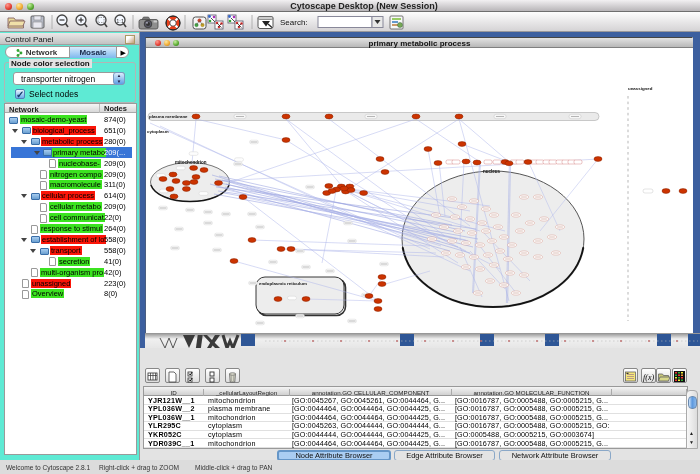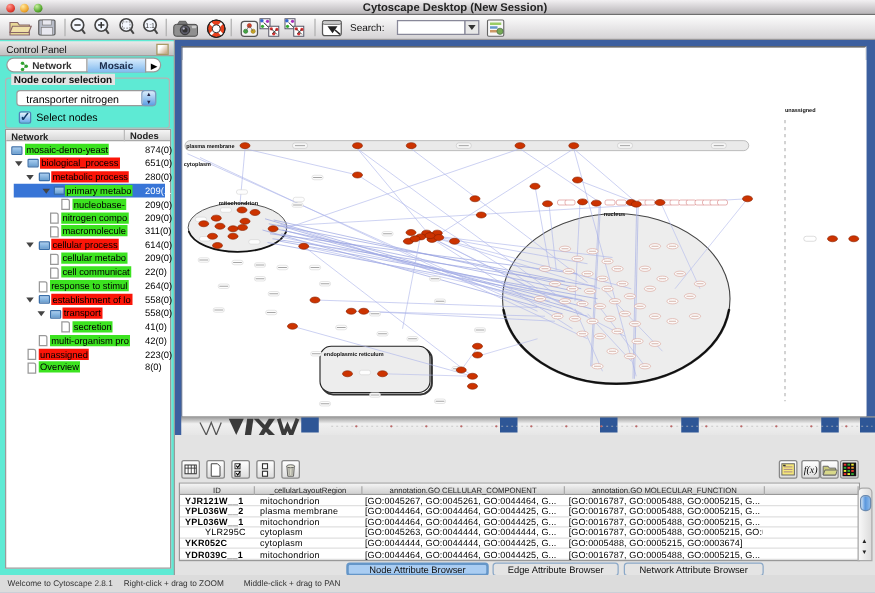--- a/index.html
+++ b/index.html
@@ -40,21 +40,21 @@
   background:linear-gradient(#e8f4fd,#6aaae9); border:1px solid #5580b8; border-radius:2px;
   color:#123a68; font-size:10px; line-height:9px; font-weight:bold; text-align:center;}
 #cb-label { position:absolute; left:24px; top:26px; font-size:8.5px; color:#000; }
 #treebox { left:4px; top:71px; width:133px; height:352px; background:#fff; border:1px solid #9a9a9a; }
 #tree-head { position:absolute; left:0; top:0; width:131px; height:9px;
   background:linear-gradient(#f5f5f5,#d8d8d8); border-bottom:1px solid #aaa; font-size:7.5px; font-weight:bold; color:#222;}
 #tree-head .c2 { position:absolute; left:94px; top:0px; border-left:1px solid #bbb; padding-left:4px; height:9px;}
 #tree-rows { position:absolute; left:0; top:10px; width:131px; }
 .trow { position:absolute; height:10.7px; width:131px; font-size:7.5px; white-space:nowrap; }
 .trow .lbl { position:absolute; top:0px; padding:0 1px; color:#000; line-height:10px; height:9px;}
-.trow .cnt { position:absolute; left:99px; top:0; color:#000; line-height:10px;margin-left:12px;}
+.trow .cnt { position:absolute; left:99px; top:0; color:#000; line-height:10px;}
 .g { background:#3ce320; }
 .r { background:#fb1508; }
 .tri { position:absolute; top:3px; width:0; height:0; border-left:3px solid transparent; border-right:3px solid transparent; border-top:4px solid #444; }
 .fold { position:absolute; top:1.5px; width:9px; height:7px; background:linear-gradient(#a8cdf0,#6a9fd0); border:1px solid #3a6ea8; border-radius:1px; }
 .file { position:absolute; top:0.5px; width:7px; height:9px; background:#fff; border:1px solid #999; border-radius:0 2px 0 0;}
 #desktop { left:140px; top:32px; width:560px; height:316px; background:#3c5f9f; }
 #netwin { position:absolute; left:5px; top:5px; width:548px; height:296px; background:#fff; border-top:1px solid #444; border-right:1.5px solid #e8e8e8; border-left:1px solid #4a5d80; }
 #net-title { position:absolute; left:0; top:0; width:547px; height:10px;
   background:linear-gradient(#e2e2e2,#b8b8b8); border-bottom:1px solid #808080; }
 #net-title .tl { position:absolute; top:2px; width:6px; height:6px; border-radius:50%; }
@@ -294,20 +294,26 @@
 <div class="trow" style="top:175.4px;">
             <div class="file" style="left:17px;"></div>
             <div class="lbl g" style="left:26px;">Overview</div>
             <div class="cnt" style="">8(0)</div>
           </div>
       </div>
     </div>
   </div>
   <div class="abs" id="desktop">
     <div id="netwin">
+      <div id="net-title">
+        <div class="tl" style="left:9px; background:radial-gradient(circle at 35% 30%,#ff9a90,#e33b30 60%,#a02015);"></div>
+        <div class="tl" style="left:18px; background:radial-gradient(circle at 35% 30%,#ffe9a0,#f0a830 60%,#b07010);"></div>
+        <div class="tl" style="left:27px; background:radial-gradient(circle at 35% 30%,#c8f0a0,#57a830 60%,#2a7010);"></div>
+        <span>primary metabolic process</span>
+      </div>
       <div id="canvas">
           <svg width="553" height="285" style="position:absolute;left:0;top:0">
 <rect x="2" y="64.5" width="451" height="8" rx="4" fill="#eaeaea" stroke="#aaa" stroke-width="0.6"></rect>
 <ellipse cx="347" cy="191" rx="91" ry="68" fill="#ededed" stroke="#444" stroke-width="0.9"></ellipse>
 <path d="M 256.8 200 A 91 68 0 0 0 437.2 200" fill="none" stroke="#000" stroke-width="2" stroke-linecap="round" opacity="0.85"></path>
 <ellipse cx="44" cy="134" rx="39.5" ry="19.5" fill="#ededed" stroke="#555" stroke-width="0.8"></ellipse>
 <path d="M 5.100000000000001 137.4 A 39.5 19.5 0 0 0 82.9 137.4" fill="none" stroke="#000" stroke-width="1.5" stroke-linecap="round" opacity="0.85"></path>
 <rect x="111.5" y="230.5" width="88" height="37" rx="9" fill="none" stroke="#333" stroke-width="1.6"></rect>
 <rect x="110" y="229" width="88" height="37" rx="9" fill="#ededed" stroke="#222" stroke-width="0.9"></rect>
 <line x1="69.0" y1="131.0" x2="306.0" y2="177.0" stroke="#98a2e0" stroke-width="0.55"></line>
@@ -719,21 +725,21 @@
           <div style="left:148px;width:160px;letter-spacing:0.1px;">[GO:0044464, GO:0044464, GO:0044425, G...</div>
           <div style="left:311px;width:155px;letter-spacing:0.1px;">[GO:0016787, GO:0005488, GO:0005215, G...</div>
         </div>
 <div class="drow" style="top:26.7px;border-bottom:1px solid #e0e0e0;">
           <div style="left:4px;width:56px;font-weight:bold;letter-spacing:0.2px;">YPL036W__1</div>
           <div style="left:64px;width:82px;letter-spacing:0.2px;">mitochondrion</div>
           <div style="left:148px;width:160px;letter-spacing:0.1px;">[GO:0044464, GO:0044464, GO:0044425, G...</div>
           <div style="left:311px;width:155px;letter-spacing:0.1px;">[GO:0016787, GO:0005488, GO:0005215, G...</div>
         </div>
 <div class="drow" style="top:35.3px;border-bottom:1px solid #e0e0e0;">
-          <div style="left:20px;width:56px;font-weight:normal;letter-spacing:0.2px;">YLR295C</div>
+          <div style="left:4px;width:56px;font-weight:bold;letter-spacing:0.2px;">YLR295C</div>
           <div style="left:64px;width:82px;letter-spacing:0.2px;">cytoplasm</div>
           <div style="left:148px;width:160px;letter-spacing:0.1px;">[GO:0045263, GO:0044444, GO:0044444, G...</div>
           <div style="left:311px;width:155px;letter-spacing:0.1px;">[GO:0016787, GO:0005488, GO:0005215, GO:0003824, G...</div>
         </div>
 <div class="drow" style="top:43.9px;border-bottom:1px solid #e0e0e0;">
           <div style="left:4px;width:56px;font-weight:bold;letter-spacing:0.2px;">YKR052C</div>
           <div style="left:64px;width:82px;letter-spacing:0.2px;">cytoplasm</div>
           <div style="left:148px;width:160px;letter-spacing:0.1px;">[GO:0044444, GO:0044444, GO:0044425, G...</div>
           <div style="left:311px;width:155px;letter-spacing:0.1px;">[GO:0005488, GO:0005215, GO:0003674]</div>
         </div>

